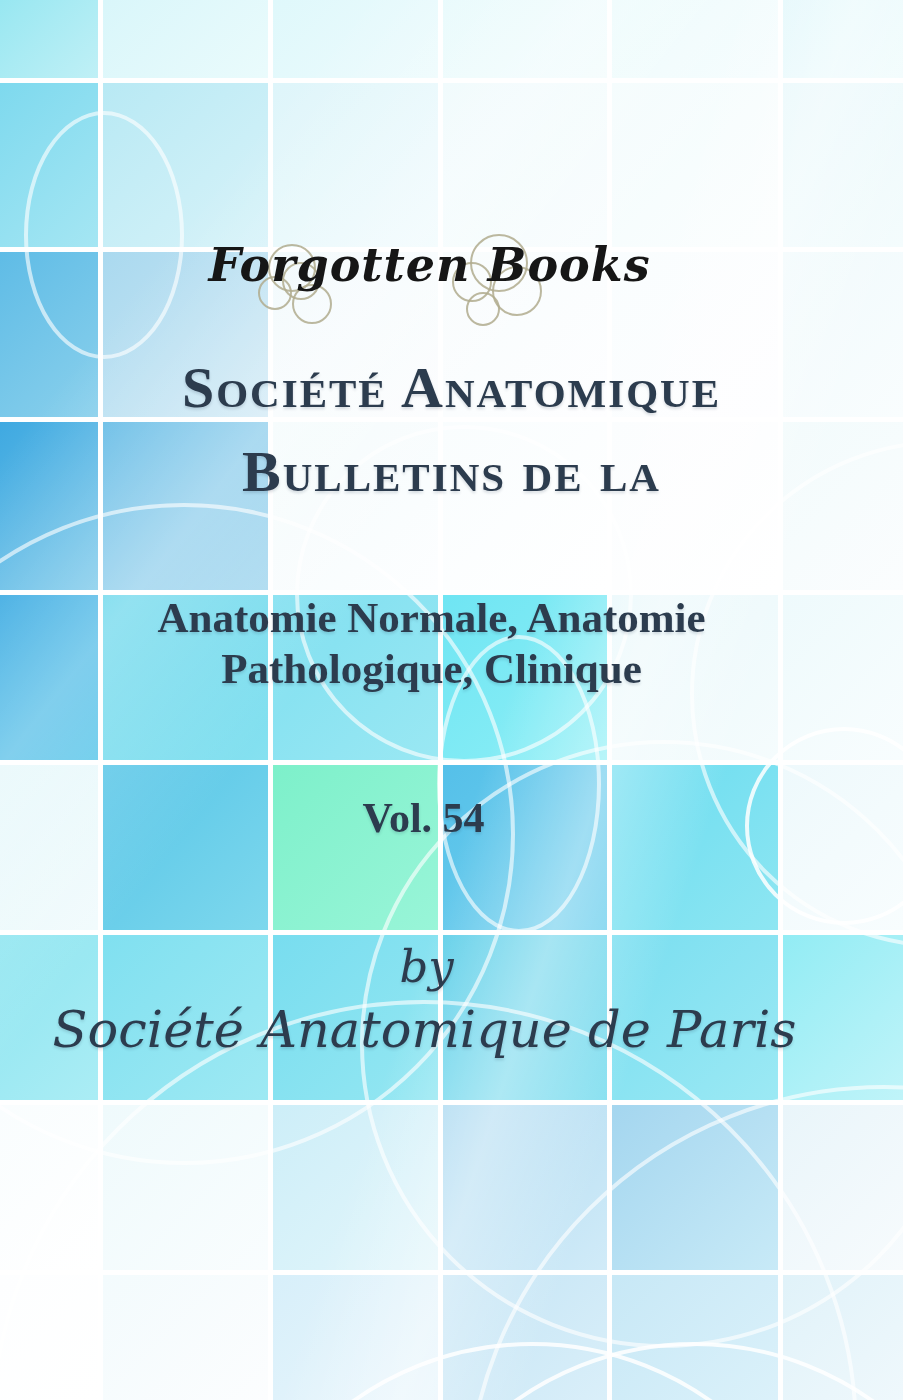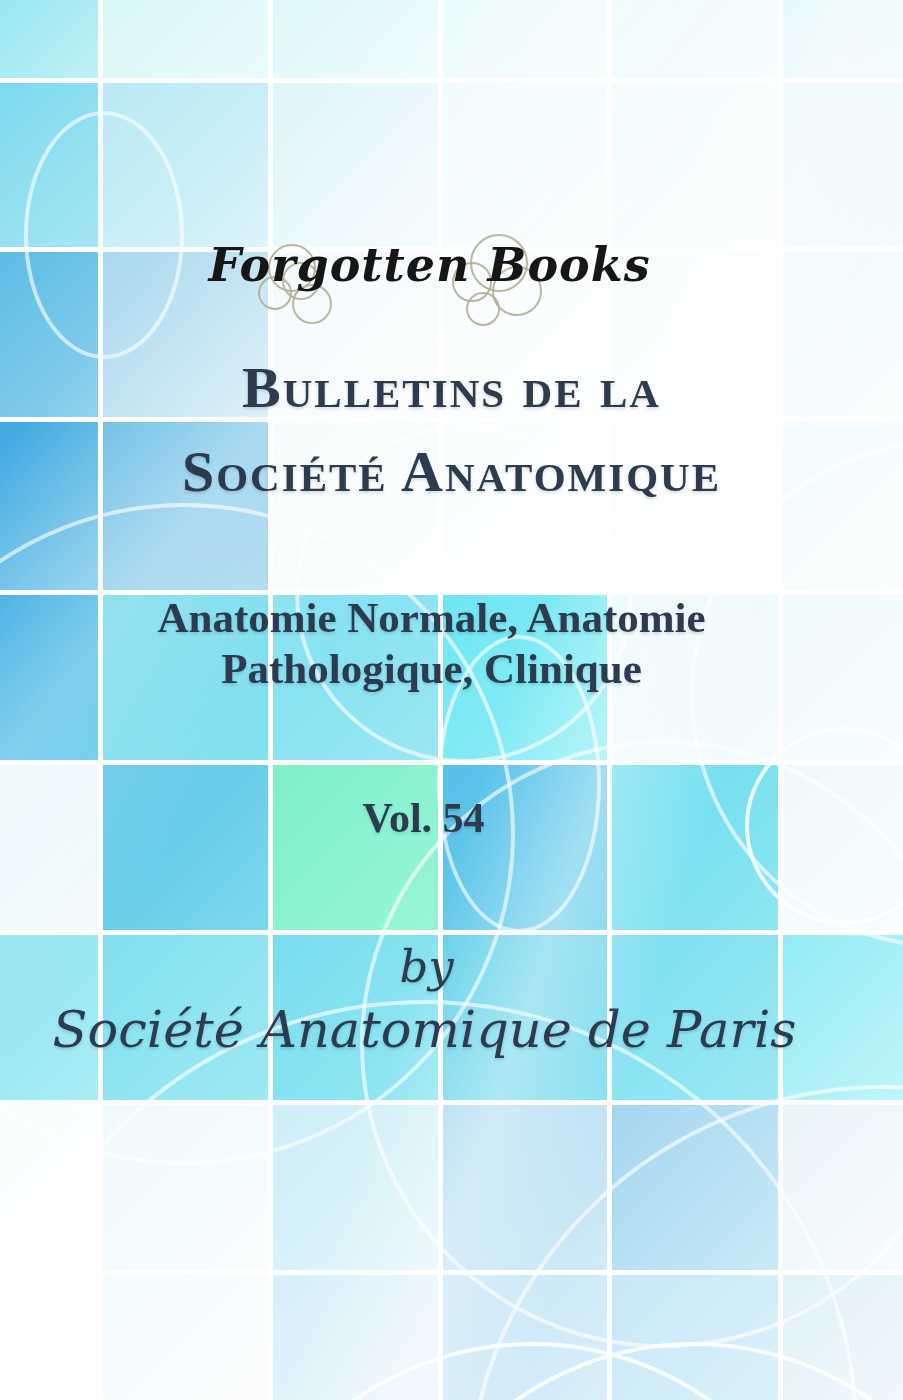--- a/index.html
+++ b/index.html
@@ -123,22 +123,22 @@
   <div class="curl" style="left:282px;top:262px;width:34px;height:34px"></div>
   <div class="curl" style="left:258px;top:276px;width:30px;height:30px"></div>
   <div class="curl" style="left:292px;top:284px;width:36px;height:36px"></div>
   <div class="curl" style="left:470px;top:234px;width:54px;height:54px"></div>
   <div class="curl" style="left:452px;top:262px;width:36px;height:36px"></div>
   <div class="curl" style="left:492px;top:266px;width:46px;height:46px"></div>
   <div class="curl" style="left:466px;top:292px;width:30px;height:30px"></div>
   <div class="logo-text">Forgotten Books</div>
 
   <h1 class="txt title">
+    <span class="tline">Société Anatomique</span>
     <span class="tline">Bulletins de la</span>
-    <span class="tline">Société Anatomique</span>
   </h1>
 
   <h2 class="txt subtitle">
     <span class="sline">Anatomie Normale, Anatomie</span>
     <span class="sline">Pathologique, Clinique</span>
   </h2>
 
   <div class="txt volume">Vol. 54</div>
 
   <div class="txt byline">by</div>

